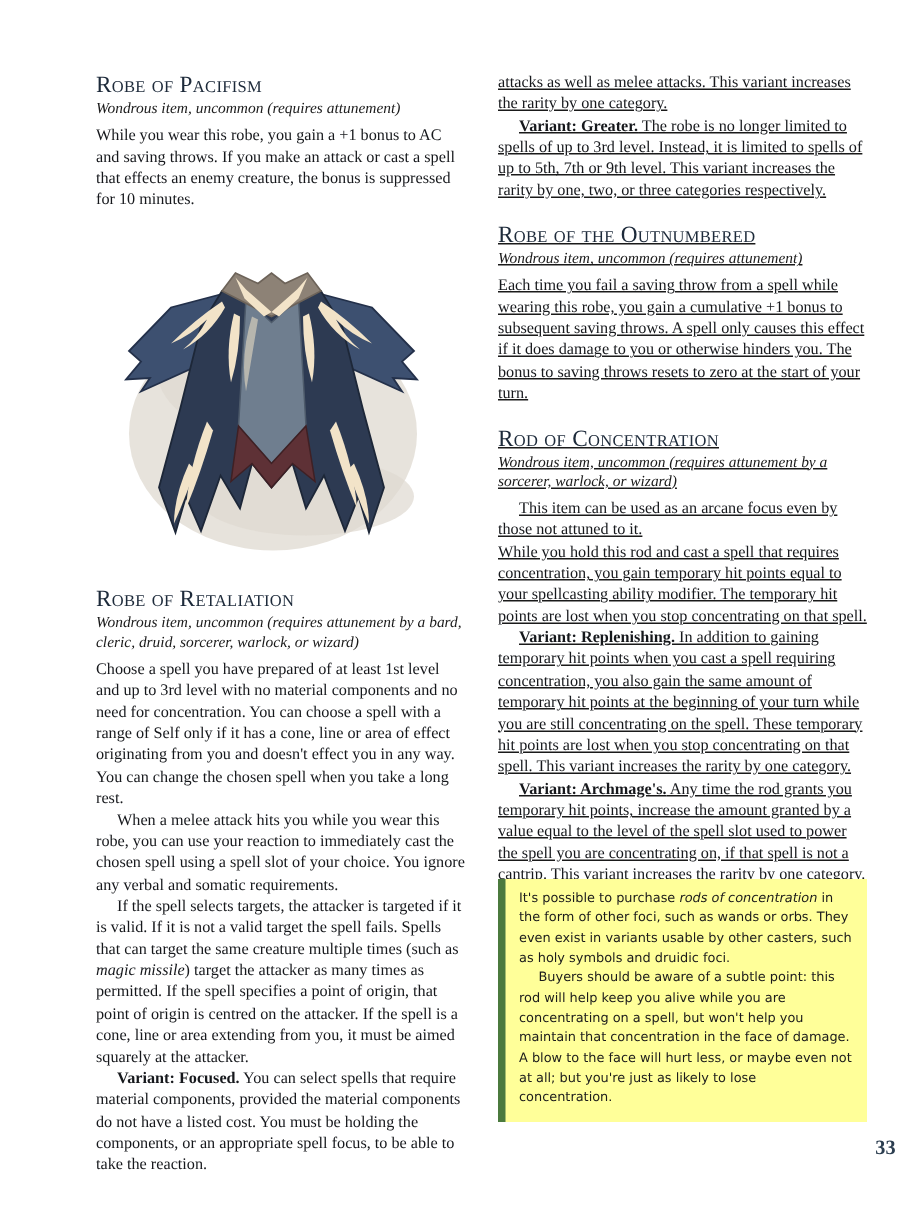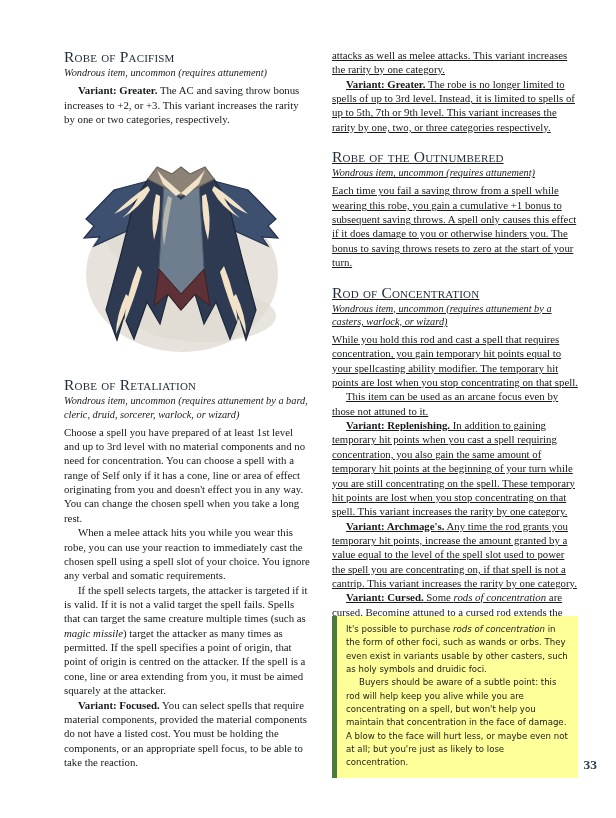--- a/index.html
+++ b/index.html
@@ -65,21 +65,21 @@
     width: 246px;
     height: 228px;
     margin: 8px 0 10px 0;
   }
   .robe-figure svg { display: block; }
 
   
   .sidebar-box {
     position: absolute;
     left: 332px;
-    top: 616px;
+    top: 586px;
     width: 246px;
     background: #ffff99;
     border-left: 5px solid #4b7a3e;
     box-sizing: border-box;
     padding: 7px 9px 9px 9px;
   }
   .sidebar-box p {
     font-family: "DejaVu Sans", "Liberation Sans", sans-serif;
     font-size: 8.6px;
     line-height: 1.55;
@@ -101,21 +101,21 @@
 </style>
 </head>
 <body>
 
 <div class="page">
 
   <div class="col col-left">
 
     <h2 class="item-title first">Robe of Pacifism</h2>
     <div class="item-sub">Wondrous item, uncommon (requires attunement)</div>
-    <p class="body indent"><b>Variant: Greater.</b> The AC and saving throw bonus increases to +2, or +3. This variant increases the rarity by one or two categories, respectively.</p>
+    <p class="body">While you wear this robe, you gain a +1 bonus to AC and saving throws. If you make an attack or cast a spell that effects an enemy creature, the bonus is suppressed for 10 minutes.</p>
 
     <div class="robe-figure">
       <svg width="246" height="228" viewBox="0 0 246 228" xmlns="http://www.w3.org/2000/svg" aria-hidden="true">
         <ellipse cx="118" cy="140" rx="96" ry="78" fill="#e3ded6" opacity="0.85"></ellipse>
         <ellipse cx="96" cy="95" rx="56" ry="44" fill="#ded8d0" opacity="0.7"></ellipse>
         <ellipse cx="140" cy="182" rx="72" ry="26" fill="#ded8d0" opacity="0.7"></ellipse>
 
         <path d="M84 47 L50 56 L22 85 L30 92 L20 104 L36 103 L30 112 L63 97 L78 72 Z" fill="#3d5070" stroke="#23304a" stroke-width="1.2"></path>
 
         <path d="M150 47 L184 56 L212 85 L204 92 L214 104 L198 103 L204 112 L171 97 L156 72 Z" fill="#3d5070" stroke="#23304a" stroke-width="1.2"></path>
@@ -154,23 +154,23 @@
 
   <div class="col col-right">
     <p class="body">attacks as well as melee attacks. This variant increases the rarity by one category.</p>
     <p class="body indent"><b>Variant: Greater.</b> The robe is no longer limited to spells of up to 3rd level. Instead, it is limited to spells of up to 5th, 7th or 9th level. This variant increases the rarity by one, two, or three categories respectively.</p>
 
     <h2 class="item-title">Robe of the Outnumbered</h2>
     <div class="item-sub">Wondrous item, uncommon (requires attunement)</div>
     <p class="body">Each time you fail a saving throw from a spell while wearing this robe, you gain a cumulative +1 bonus to subsequent saving throws. A spell only causes this effect if it does damage to you or otherwise hinders you. The bonus to saving throws resets to zero at the start of your turn.</p>
 
     <h2 class="item-title">Rod of Concentration</h2>
-    <div class="item-sub">Wondrous item, uncommon (requires attunement by a casters, warlock, or wizard)</div>
+    <div class="item-sub">Wondrous item, uncommon (requires attunement by a sorcerer, warlock, or wizard)</div>
+    <p class="body indent">This item can be used as an arcane focus even by those not attuned to it.</p>
     <p class="body">While you hold this rod and cast a spell that requires concentration, you gain temporary hit points equal to your spellcasting ability modifier. The temporary hit points are lost when you stop concentrating on that spell.</p>
-    <p class="body indent">This item can be used as an arcane focus even by those not attuned to it.</p>
     <p class="body indent"><b>Variant: Replenishing.</b> In addition to gaining temporary hit points when you cast a spell requiring concentration, you also gain the same amount of temporary hit points at the beginning of your turn while you are still concentrating on the spell. These temporary hit points are lost when you stop concentrating on that spell. This variant increases the rarity by one category.</p>
     <p class="body indent"><b>Variant: Archmage's.</b> Any time the rod grants you temporary hit points, increase the amount granted by a value equal to the level of the spell slot used to power the spell you are concentrating on, if that spell is not a cantrip. This variant increases the rarity by one category.</p>
     <p class="body indent"><b>Variant: Cursed.</b> Some <i>rods of concentration</i> are cursed. Becoming attuned to a cursed rod extends the curse to you. While you are cursed, the rod does not grant any temporary hit points but instead causes you to take an equal amount of force damage. This damage can break concentration in the usual manner.</p>
   </div>
 
   <div class="sidebar-box">
     <p><span>It's possible to purchase </span><i>rods of concentration</i><span> in the form of other foci, such as wands or orbs. They even exist in variants usable by other casters, such as holy symbols and druidic foci.</span></p>
     <p>Buyers should be aware of a subtle point: this rod will help keep you alive while you are concentrating on a spell, but won't help you maintain that concentration in the face of damage. A blow to the face will hurt less, or maybe even not at all; but you're just as likely to lose concentration.</p>
   </div>
 

